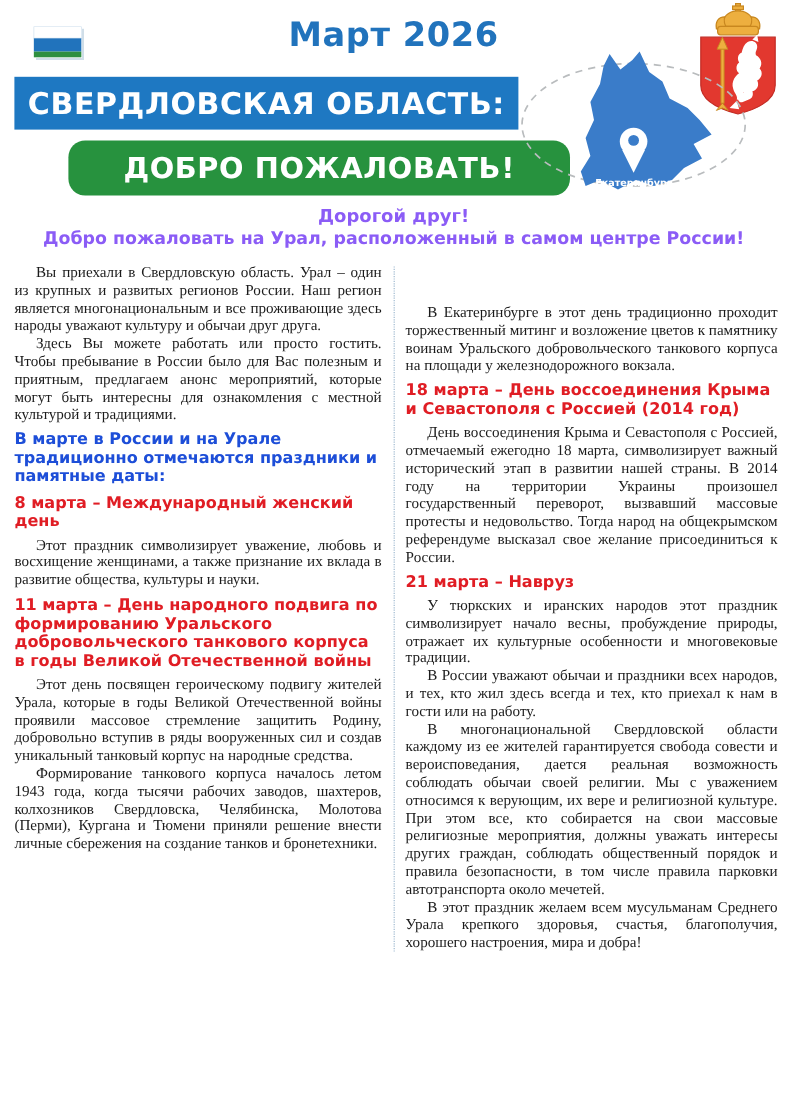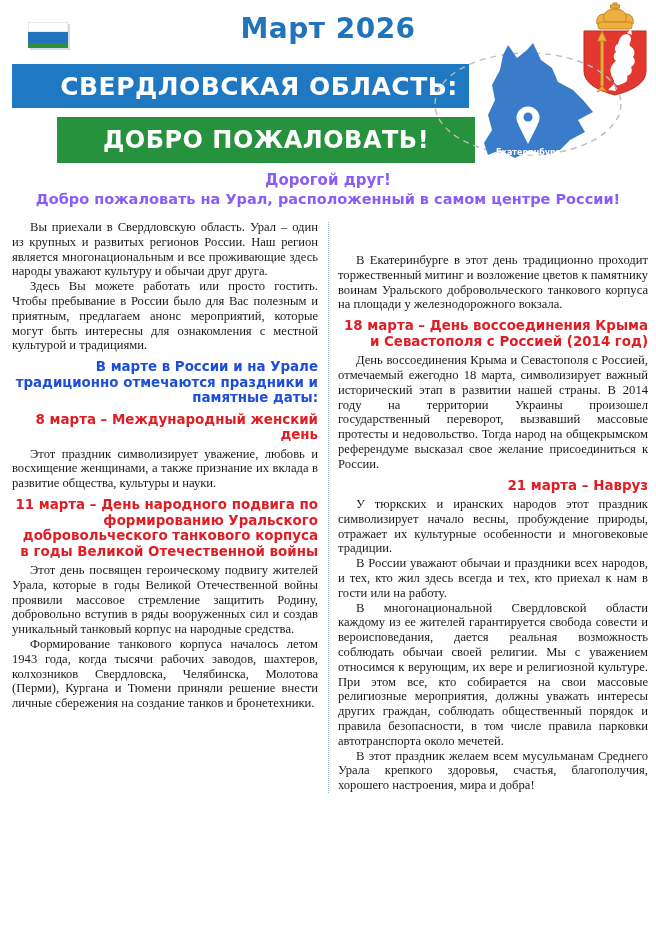--- a/index.html
+++ b/index.html
@@ -14,42 +14,42 @@
   .page-title{position:absolute;left:0;top:12px;width:656px;text-align:center;
         font-family:"DejaVu Sans","Liberation Sans",sans-serif;font-weight:bold;
         font-size:28px;color:#2173BC;letter-spacing:.5px;}
   .arms{position:absolute;left:578px;top:2px;width:74px;height:95px;}
   .mapgfx{position:absolute;left:425px;top:36px;width:215px;height:136px;}
 
   .banner{position:absolute;display:flex;align-items:center;justify-content:center;
         font-family:"DejaVu Sans","Liberation Sans",sans-serif;font-weight:bold;
         color:#fff;}
   .banner-blue{left:12px;top:64px;width:420px;height:44px;background:#1E78C2;
-        font-size:25px;letter-spacing:.5px;padding-left:37px;}
+        font-size:25px;letter-spacing:.5px;}
   .banner-green{left:57px;top:117px;width:418px;height:46px;background:#27923E;
-        font-size:24px;letter-spacing:.5px;}
+        font-size:24px;letter-spacing:.5px;border-radius:14px;}
 
   .greeting{position:absolute;left:0;top:171px;width:656px;text-align:center;
         font-family:"DejaVu Sans","Liberation Sans",sans-serif;font-weight:bold;
         color:#8b5cf6;line-height:19px;}
   .greeting .l1{font-size:15px;}
   .greeting .l2{font-size:14.5px;}
 
   
   .columns{position:absolute;left:0;top:220px;width:656px;display:flex;
         padding:0;}
   .col{width:306px;color:#1b1b1b;}
   .col-left{margin-left:12px;}
   .col-right{width:310px;margin-top:33px;}
   .divider{border-left:1px dotted #9fb9cf;margin:2px 9px 0 10px;}
 
   .body-p{margin:0;font-size:12.6px;line-height:14.8px;text-align:justify;
         text-indent:18px;font-family:Liberation Serif, serif;}
   .h-blue,.h-red{font-family:"DejaVu Sans","Liberation Sans",sans-serif;
-        font-weight:bold;text-align:right;font-size:13.4px;line-height:15.5px;
+        font-weight:bold;text-align:left;font-size:13.4px;line-height:15.5px;
         margin:6px 0 4px 0;}
   .h-blue{color:#1d4ed8;}
   .h-red{color:#E01D24;}
 </style>
 </head>
 <body>
 
 <div class="page">
 
   <div class="header">

